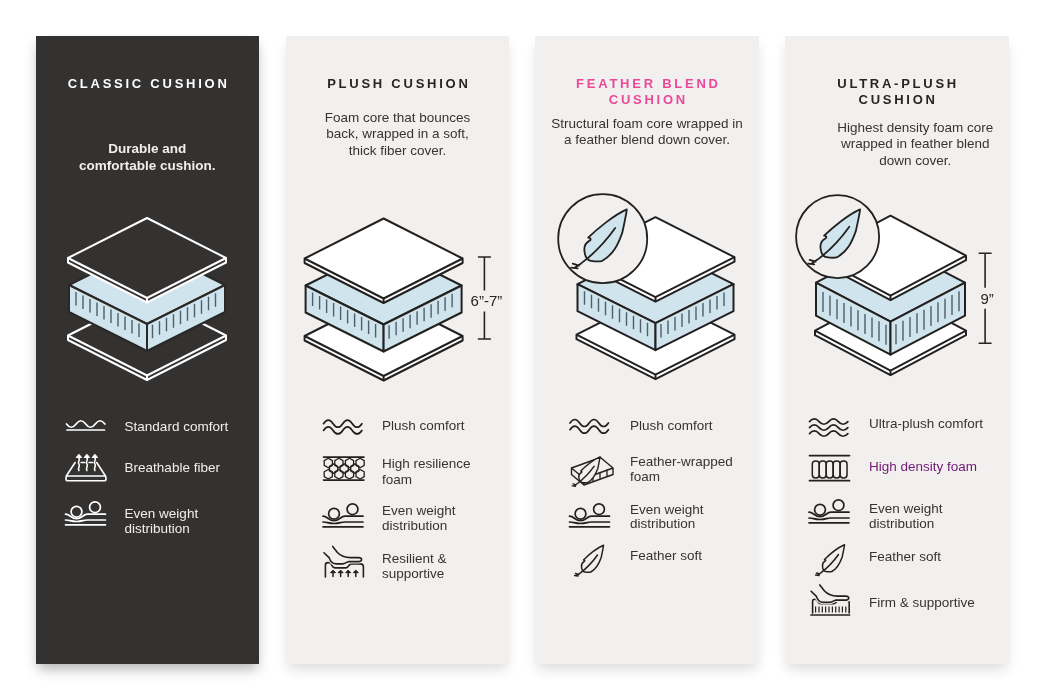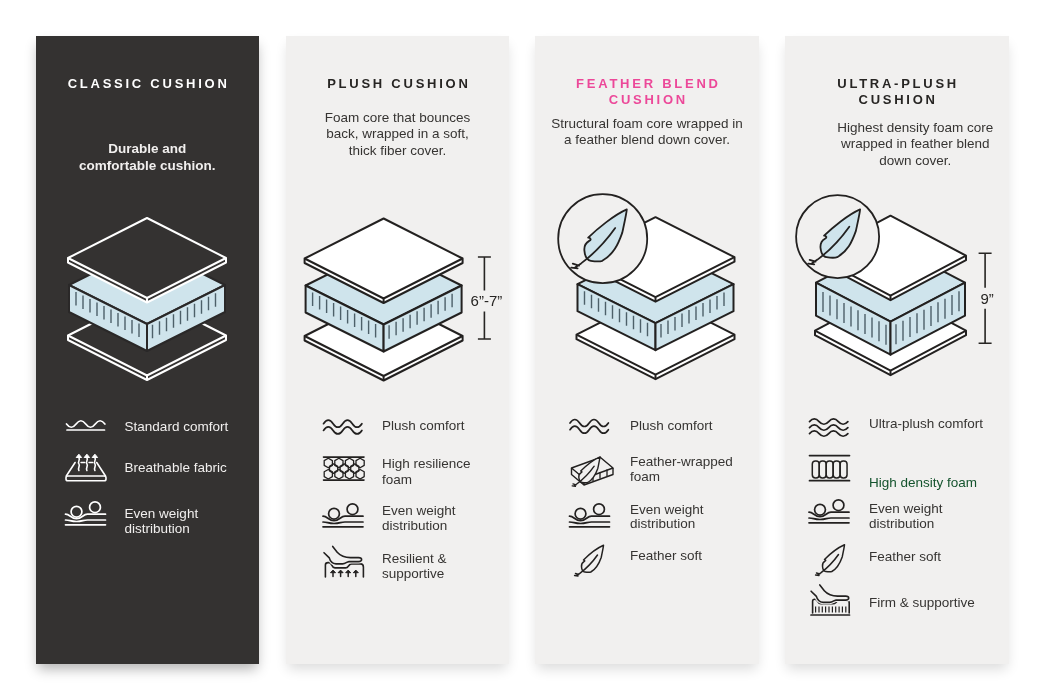--- a/index.html
+++ b/index.html
@@ -5,38 +5,38 @@
 .dark{background:#343231;box-shadow:0 7px 12px -2px rgba(0,0,0,.30);}
 .light{background:#f1f0ef;box-shadow:0 7px 12px -2px rgba(0,0,0,.14);}
 </style></head><body>
 <div class="card dark" style="left:35.5px;width:223.5px;"></div>
 <div class="card light" style="left:286px;width:223px;"></div>
 <div class="card light" style="left:535px;width:224px;"></div>
 <div class="card light" style="left:784.5px;width:224.5px;"></div>
 <div style="position:absolute;left:36.9px;top:76.1px;width:223.5px;font-size:13px;line-height:16px;color:#ffffff;font-weight:bold;letter-spacing:2.75px;text-align:center;">CLASSIC CUSHION</div>
 <div style="position:absolute;left:35.5px;top:109.3px;width:223.5px;font-size:13.5px;line-height:16.4px;color:#f1efee;font-weight:bold;text-align:center;margin-top:32px;">Durable and<br>comfortable cushion.</div>
 <div style="position:absolute;left:124.6px;top:419.7px;font-size:13.5px;line-height:14.8px;color:#f1efee;">Standard comfort</div>
-<div style="position:absolute;left:124.6px;top:461.1px;font-size:13.5px;line-height:14.8px;color:#f1efee;">Breathable fabric</div>
+<div style="position:absolute;left:124.6px;top:461.1px;font-size:13.5px;line-height:14.8px;color:#f1efee;">Breathable fiber</div>
 <div style="position:absolute;left:124.6px;top:506.8px;font-size:13.5px;line-height:14.8px;color:#f1efee;">Even weight<br>distribution</div>
 <div style="position:absolute;left:287.4px;top:76.1px;width:223px;font-size:13px;line-height:16px;color:#272523;font-weight:bold;letter-spacing:2.75px;text-align:center;">PLUSH CUSHION</div>
 <div style="position:absolute;left:286px;top:109.7px;width:223px;font-size:13.5px;line-height:16.4px;color:#363432;font-weight:normal;text-align:center;">Foam core that bounces<br>back, wrapped in a soft,<br>thick fiber cover.</div>
 <div style="position:absolute;left:382px;top:419.4px;font-size:13.5px;line-height:14.8px;color:#363432;">Plush comfort</div>
 <div style="position:absolute;left:382px;top:456.4px;font-size:13.5px;line-height:16px;color:#363432;">High resilience<br>foam</div>
 <div style="position:absolute;left:382px;top:504.4px;font-size:13.5px;line-height:14.8px;color:#363432;">Even weight<br>distribution</div>
 <div style="position:absolute;left:382px;top:552.0px;font-size:13.5px;line-height:14.8px;color:#363432;">Resilient &amp;<br>supportive</div>
 <div style="position:absolute;left:536.4px;top:76.1px;width:224px;font-size:13px;line-height:16px;color:#ec4899;font-weight:bold;letter-spacing:2.75px;text-align:center;">FEATHER BLEND<br>CUSHION</div>
 <div style="position:absolute;left:535px;top:116px;width:224px;font-size:13.5px;line-height:16.4px;color:#363432;font-weight:normal;text-align:center;">Structural foam core wrapped in<br>a feather blend down cover.</div>
 <div style="position:absolute;left:630px;top:418.5px;font-size:13.5px;line-height:14.8px;color:#363432;">Plush comfort</div>
 <div style="position:absolute;left:630px;top:455.0px;font-size:13.5px;line-height:14.8px;color:#363432;">Feather-wrapped<br>foam</div>
 <div style="position:absolute;left:630px;top:502.5px;font-size:13.5px;line-height:14.8px;color:#363432;">Even weight<br>distribution</div>
 <div style="position:absolute;left:630px;top:548.8px;font-size:13.5px;line-height:14.8px;color:#363432;">Feather soft</div>
 <div style="position:absolute;left:785.9px;top:76.1px;width:224.5px;font-size:13px;line-height:16px;color:#272523;font-weight:bold;letter-spacing:2.75px;text-align:center;">ULTRA-PLUSH<br>CUSHION</div>
 <div style="position:absolute;left:803px;top:120.0px;width:224.5px;font-size:13.5px;line-height:16.4px;color:#363432;font-weight:normal;text-align:center;">Highest density foam core<br>wrapped in feather blend<br>down cover.</div>
 <div style="position:absolute;left:869px;top:417.3px;font-size:13.5px;line-height:14.8px;color:#363432;">Ultra-plush comfort</div>
-<div style="position:absolute;left:869px;top:459.5px;font-size:13.5px;line-height:14.8px;color:#14532d;margin-top:16px;">High density foam</div>
+<div style="position:absolute;left:869px;top:459.5px;font-size:13.5px;line-height:14.8px;color:#701a75;">High density foam</div>
 <div style="position:absolute;left:869px;top:502.2px;font-size:13.5px;line-height:14.8px;color:#363432;">Even weight<br>distribution</div>
 <div style="position:absolute;left:869px;top:549.9px;font-size:13.5px;line-height:14.8px;color:#363432;">Feather soft</div>
 <div style="position:absolute;left:869px;top:595.5px;font-size:13.5px;line-height:14.8px;color:#363432;">Firm &amp; supportive</div>
 <svg style="position:absolute;left:0;top:0" width="1049" height="700" viewBox="0 0 1049 700">
 <path d="M68.0,335.5 L147,295.5 L226.0,335.5 L226.0,340.0 L147,380.0 L68.0,340.0 Z" fill="#343231" stroke="#ffffff" stroke-width="2.0" stroke-linejoin="round"></path>
 <path d="M68.0,335.5 L147,375.5 L226.0,335.5 M147,375.5 L147,380.0" fill="none" stroke="#ffffff" stroke-width="2.0" stroke-linejoin="round"></path>
 <path d="M147,246.0 L225.0,285.0 L147,324.0 L69.0,285.0 Z" fill="#cfe4ec" stroke="#2a2828" stroke-width="2.0" stroke-linejoin="round"></path>
 <path d="M69.0,285.0 L147,324.0 L147,351.0 L69.0,312.0 Z" fill="#cfe4ec" stroke="#2a2828" stroke-width="2.0" stroke-linejoin="round"></path>
 <path d="M225.0,285.0 L147,324.0 L147,351.0 L225.0,312.0 Z" fill="#cfe4ec" stroke="#2a2828" stroke-width="2.0" stroke-linejoin="round"></path>
 <path d="M76.0,292.0 v13.5 M83.0,295.5 v13.5 M90.0,299.0 v13.5 M97.0,302.5 v13.5 M104.0,306.0 v13.5 M111.0,309.5 v13.5 M118.0,313.0 v13.5 M125.0,316.5 v13.5 M132.0,320.0 v13.5 M139.0,323.5 v13.5 M152.5,324.8 v13.5 M159.5,321.2 v13.5 M166.5,317.8 v13.5 M173.5,314.2 v13.5 M180.5,310.8 v13.5 M187.5,307.2 v13.5 M194.5,303.8 v13.5 M201.5,300.2 v13.5 M208.5,296.8 v13.5 M215.5,293.2 v13.5" fill="none" stroke="#4d6069" stroke-width="1.4"></path>

